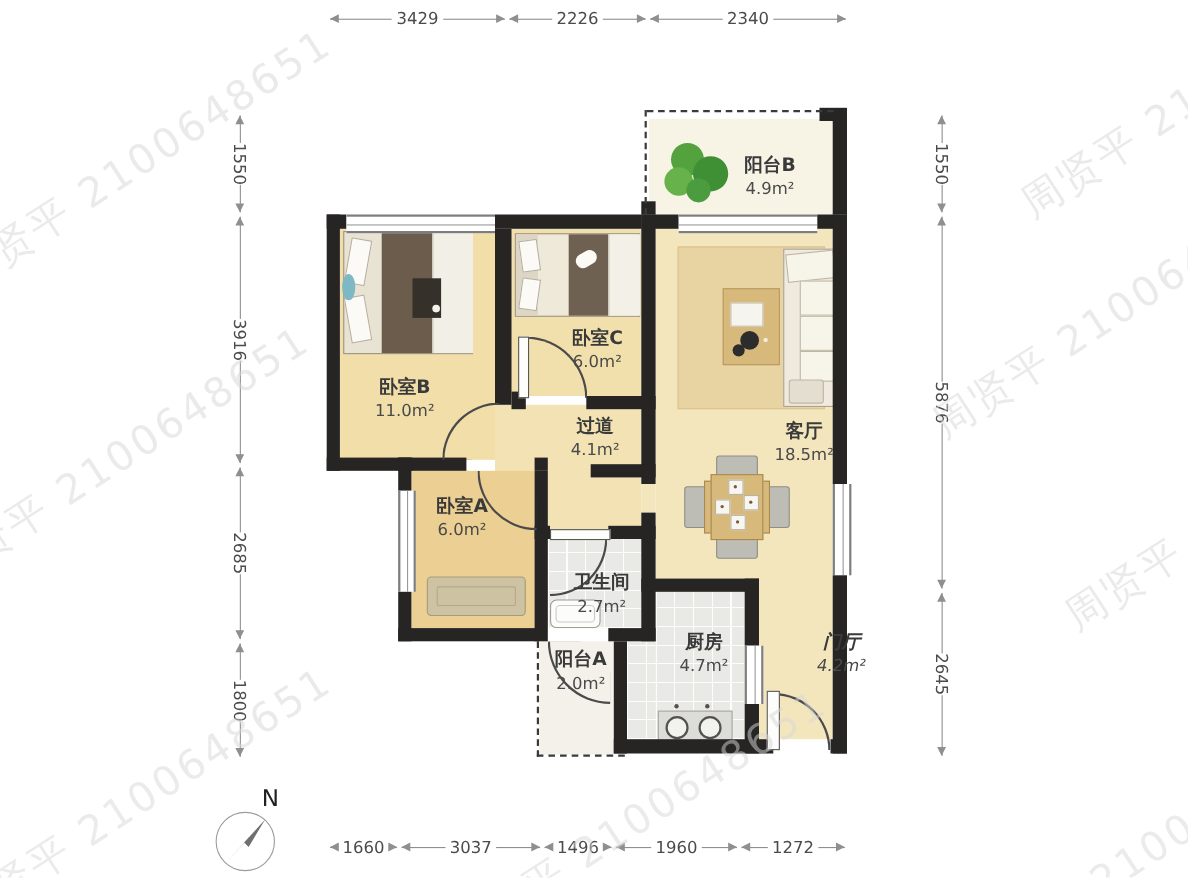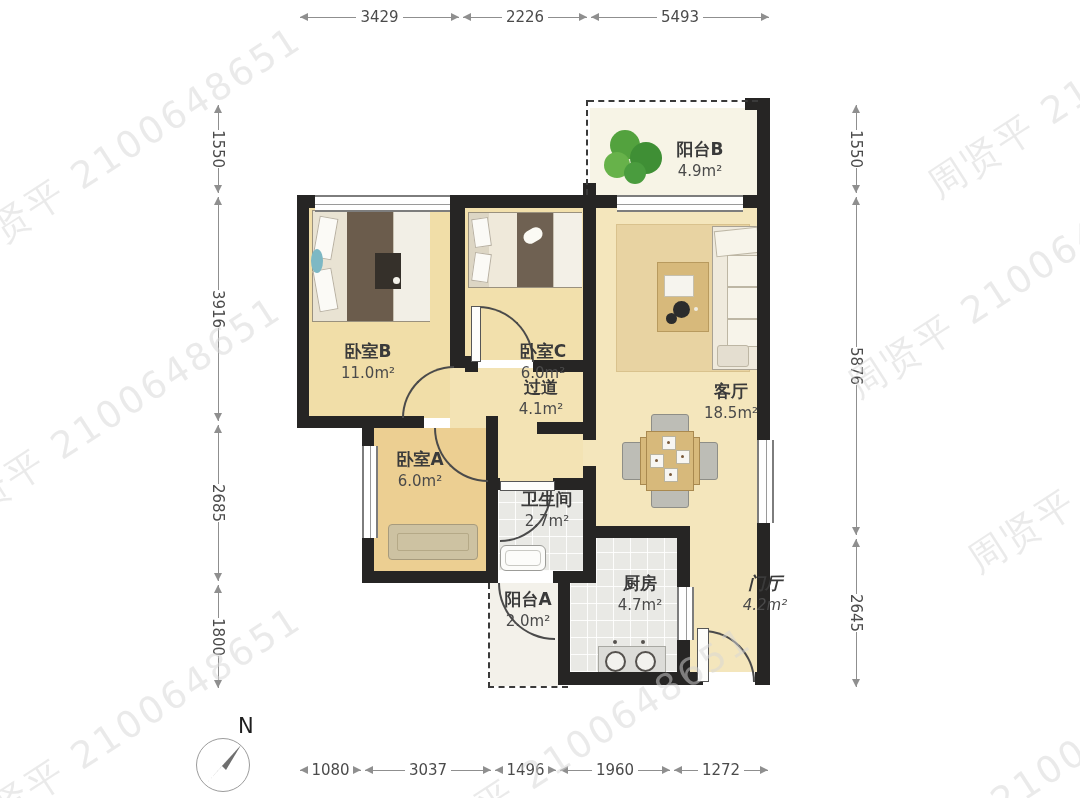--- a/index.html
+++ b/index.html
@@ -215,37 +215,37 @@
   <div class="leaf" style="left:697px;top:628px;width:10px;height:52px;"></div>
 
   <div class="rlabel" style="left:700px;top:138px;">
     <span class="rname">阳台B</span>
     <span class="rarea">4.9m²</span>
   </div>
   <div class="rlabel" style="left:368px;top:340px;">
     <span class="rname">卧室B</span>
     <span class="rarea">11.0m²</span>
   </div>
-  <div class="rlabel" style="left:543px;top:296px;margin-top:44px;">
+  <div class="rlabel" style="left:543px;top:296px;">
     <span class="rname">卧室C</span>
     <span class="rarea">6.0m²</span>
   </div>
   <div class="rlabel" style="left:541px;top:376px;">
     <span class="rname">过道</span>
     <span class="rarea">4.1m²</span>
   </div>
   <div class="rlabel" style="left:731px;top:380px;">
     <span class="rname">客厅</span>
     <span class="rarea">18.5m²</span>
   </div>
   <div class="rlabel" style="left:420px;top:448px;">
     <span class="rname">卧室A</span>
     <span class="rarea">6.0m²</span>
   </div>
-  <div class="rlabel" style="left:547px;top:488px;">
+  <div class="rlabel" style="left:547px;top:518px;">
     <span class="rname">卫生间</span>
     <span class="rarea">2.7m²</span>
   </div>
   <div class="rlabel" style="left:640px;top:572px;">
     <span class="rname">厨房</span>
     <span class="rarea">4.7m²</span>
   </div>
   <div class="rlabel" style="left:765px;top:572px;font-style:italic;">
     <span class="rname">门厅</span>
     <span class="rarea">4.2m²</span>
@@ -260,27 +260,27 @@
       <span class="val">3429</span>
       <span class="ln a-r"></span>
     </div>
   <div class="dim dimh" style="left:463px;top:8px;width:124px;justify-content:space-between;">
     <span class="ln a-l"></span>
       <span class="val">2226</span>
       <span class="ln a-r"></span>
     </div>
   <div class="dim dimh" style="left:591px;top:8px;width:178px;">
     <span class="ln a-l"></span>
-      <span class="val">5493</span>
+      <span class="val">2340</span>
       <span class="ln a-r"></span>
     </div>
 
   <div class="dim dimh" style="left:300px;top:761px;width:61px;">
     <span class="ln a-l"></span>
-      <span class="val">1080</span>
+      <span class="val">1660</span>
       <span class="ln a-r"></span>
     </div>
   <div class="dim dimh" style="left:365px;top:761px;width:126px;">
     <span class="ln a-l"></span>
       <span class="val">3037</span>
       <span class="ln a-r"></span>
     </div>
   <div class="dim dimh" style="left:495px;top:761px;width:61px;">
     <span class="ln a-l"></span>
       <span class="val">1496</span>

